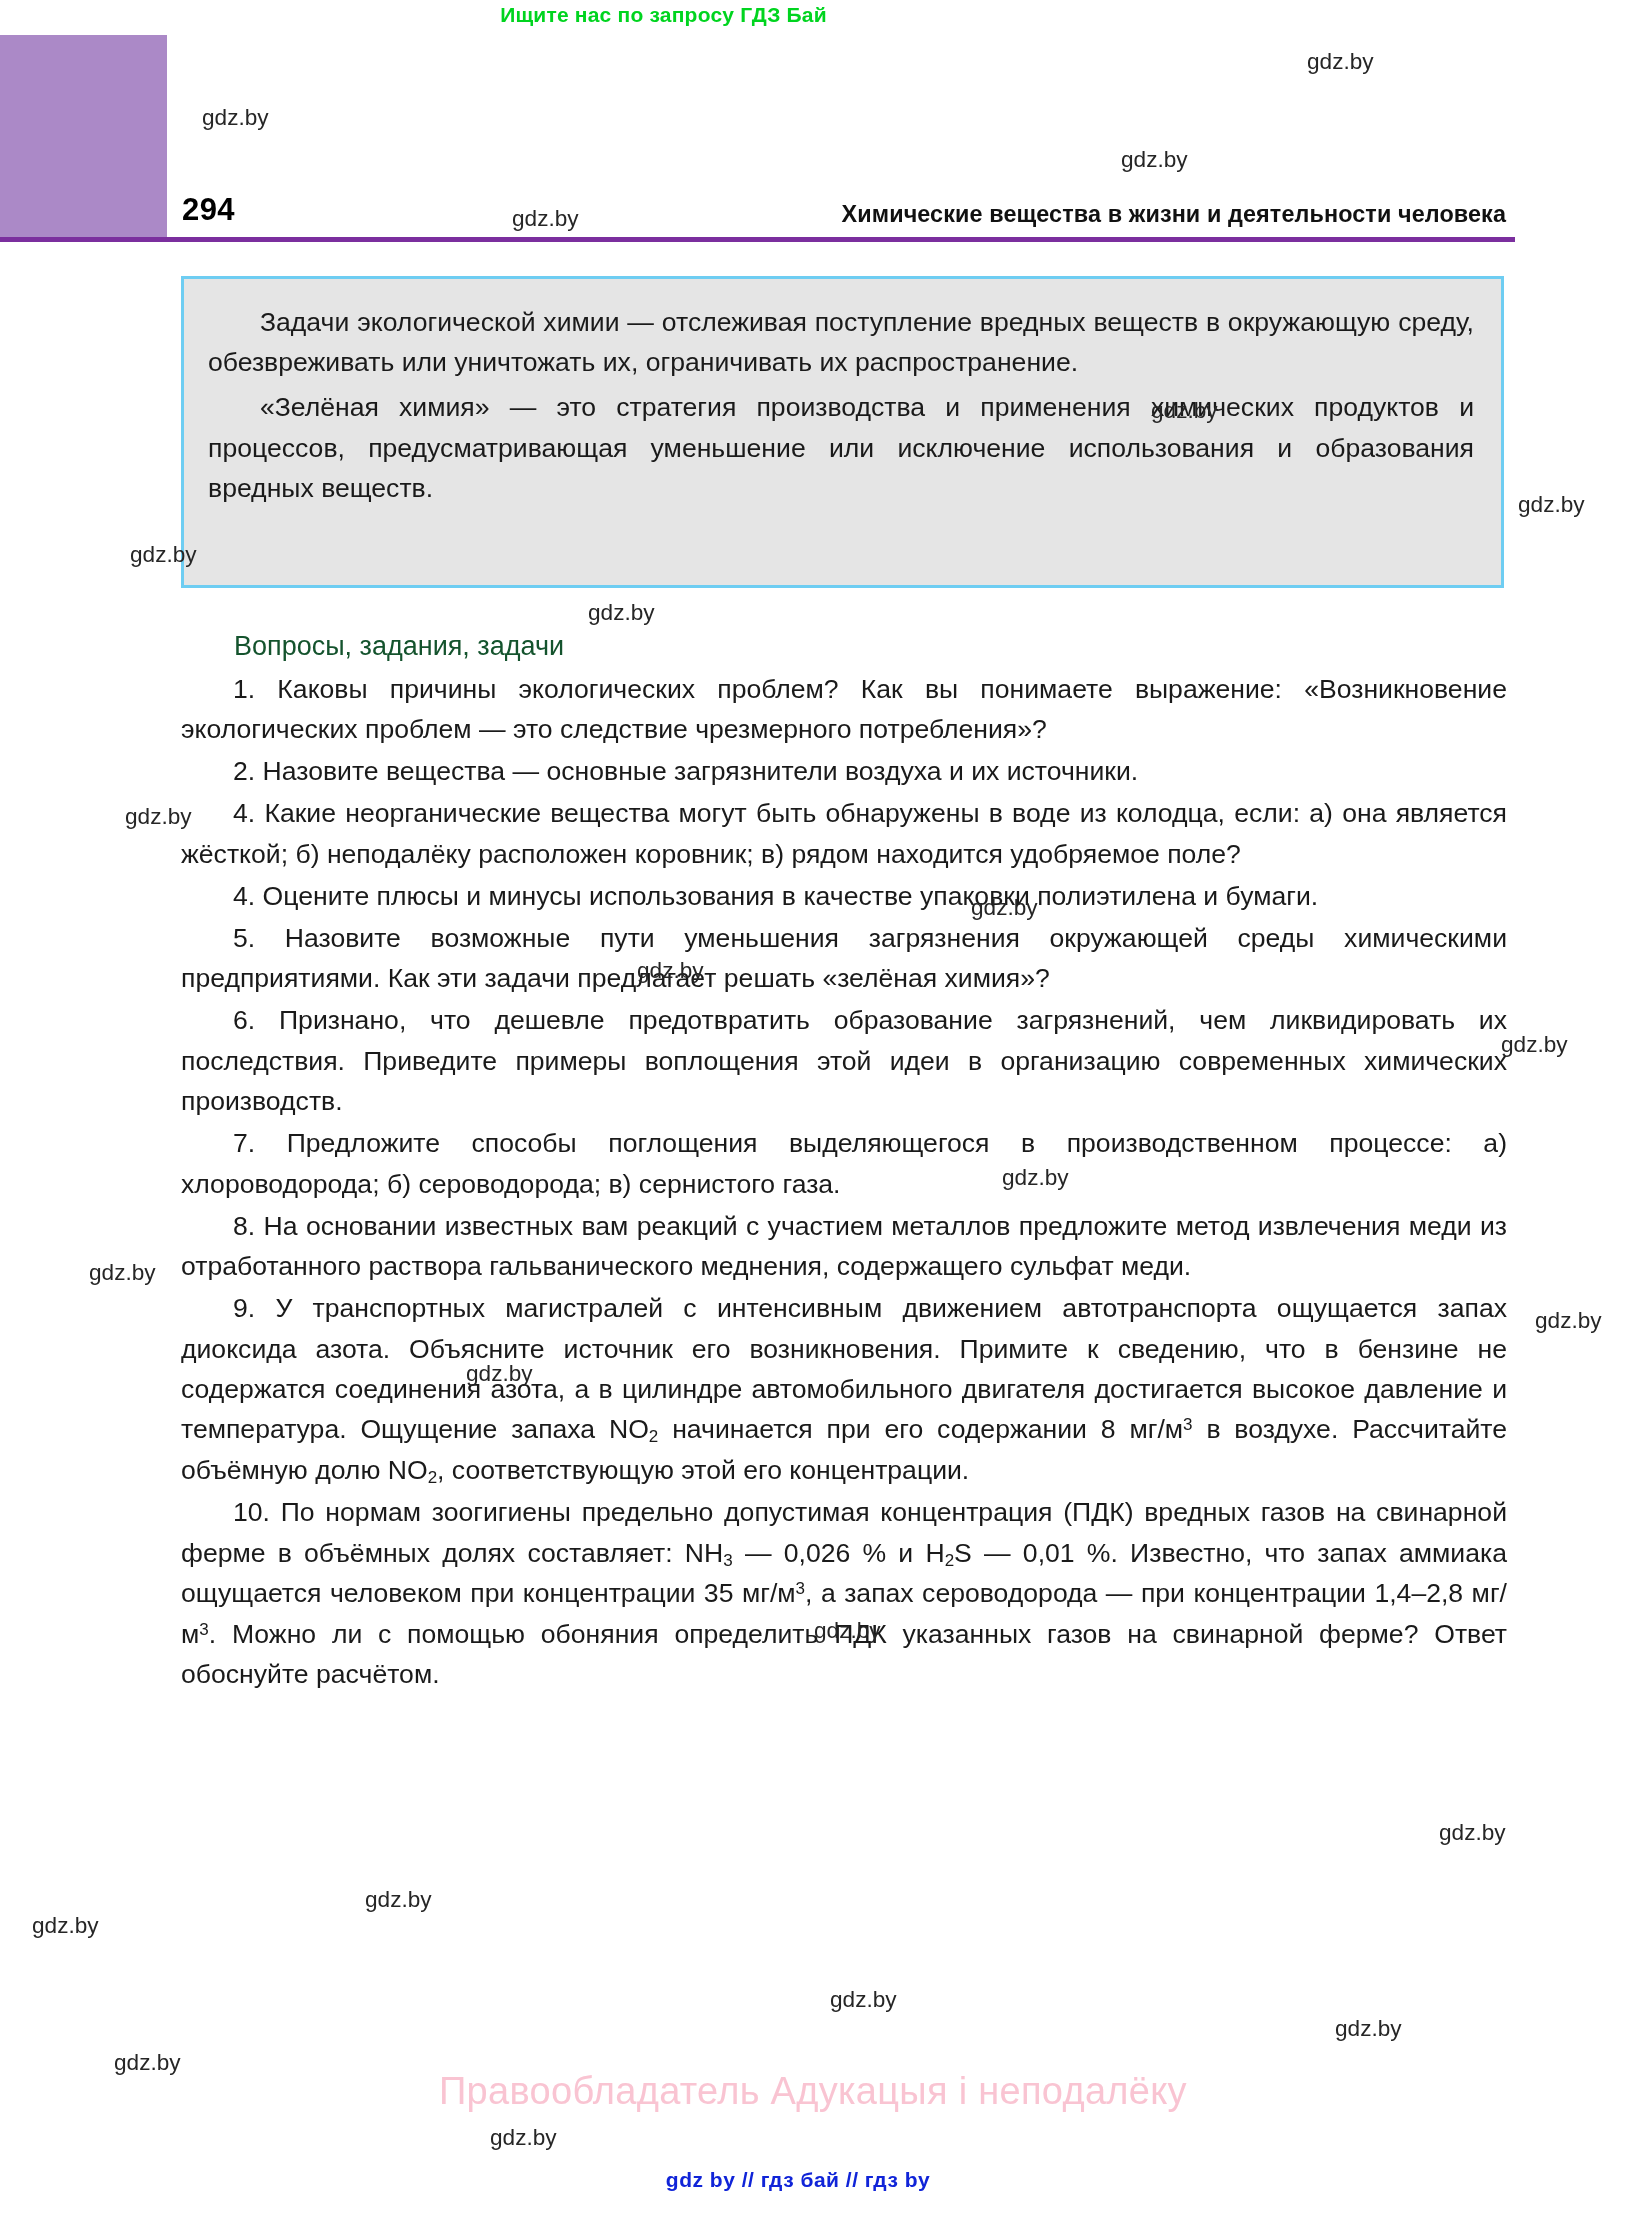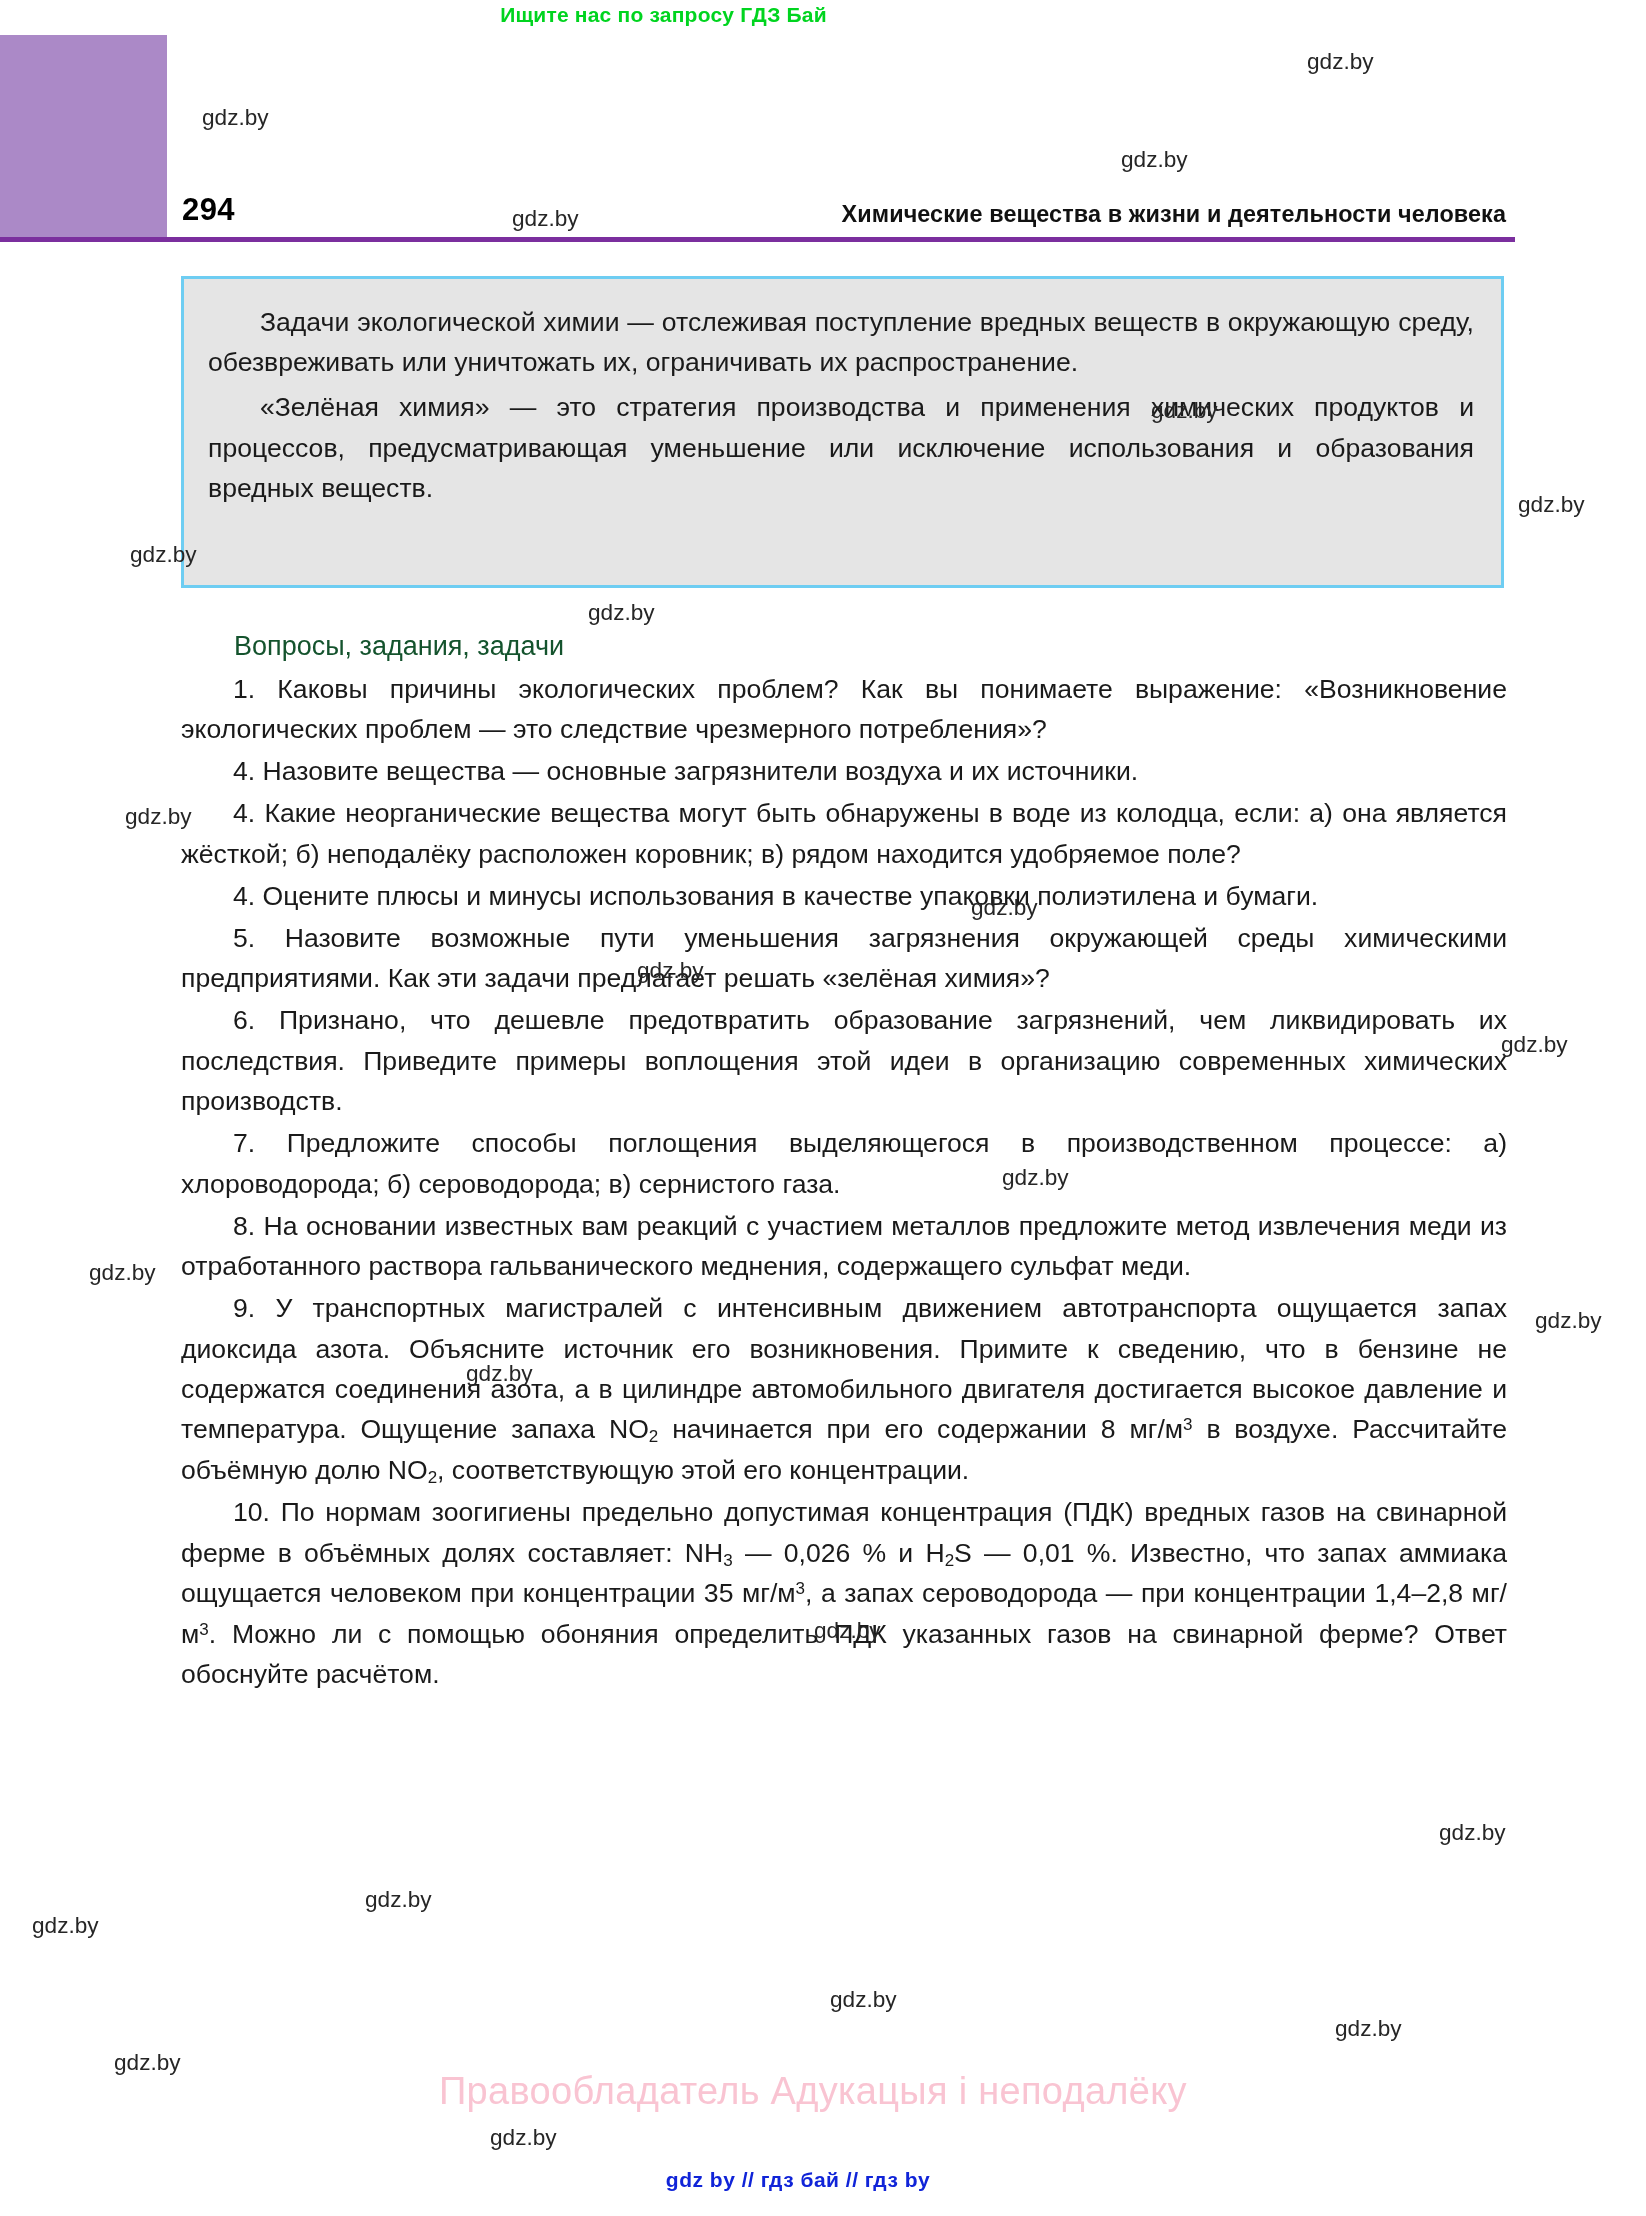--- a/index.html
+++ b/index.html
@@ -175,21 +175,21 @@
   <div class="definition-inner">
     <p>Задачи экологической химии — отслеживая поступление вредных веществ в окружающую среду, обезвреживать или уничтожать их, ограничивать их распространение.</p>
     <p>«Зелёная химия» — это стратегия производства и применения химических продуктов и процессов, предусматривающая уменьшение или исключение использования и образования вредных веществ.</p>
   </div>
 </div>
 
 <div class="questions-heading">Вопросы, задания, задачи</div>
 
 <div class="questions-body">
   <p>1. Каковы причины экологических проблем? Как вы понимаете выражение: «Возникновение экологических проблем — это следствие чрезмерного потребления»?</p>
-  <p>4. Назовите вещества — основные загрязнители воздуха и их источники.</p>
+  <p>2. Назовите вещества — основные загрязнители воздуха и их источники.</p>
   <p>4. Какие неорганические вещества могут быть обнаружены в воде из колодца, если: а) она является жёсткой; б) неподалёку расположен коровник; в) рядом находится удобряемое поле?</p>
   <p>4. Оцените плюсы и минусы использования в качестве упаковки полиэтилена и бумаги.</p>
   <p>5. Назовите возможные пути уменьшения загрязнения окружающей среды химическими предприятиями. Как эти задачи предлагает решать «зелёная химия»?</p>
   <p>6. Признано, что дешевле предотвратить образование загрязнений, чем ликвидировать их последствия. Приведите примеры воплощения этой идеи в организацию современных химических производств.</p>
   <p>7. Предложите способы поглощения выделяющегося в производственном процессе: а) хлороводорода; б) сероводорода; в) сернистого газа.</p>
   <p>8. На основании известных вам реакций с участием металлов предложите метод извлечения меди из отработанного раствора гальванического меднения, содержащего сульфат меди.</p>
   <p><span>9. У транспортных магистралей с интенсивным движением автотранспорта ощущается запах диоксида азота. Объясните источник его возникновения. Примите к сведению, что в бензине не содержатся соединения азота, а в цилиндре автомобильного двигателя достигается высокое давление и температура. Ощущение запаха NO</span><sub>2</sub><span> начинается при его содержании 8 мг/м</span><sup>3</sup><span> в воздухе. Рассчитайте объёмную долю NO</span><sub>2</sub><span>, соответствующую этой его концентрации.</span></p>
   <p><span>10. По нормам зоогигиены предельно допустимая концентрация (ПДК) вредных газов на свинарной ферме в объёмных долях составляет: NH</span><sub>3</sub><span> — 0,026 % и H</span><sub>2</sub><span>S — 0,01 %. Известно, что запах аммиака ощущается человеком при концентрации 35 мг/м</span><sup>3</sup><span>, а запах сероводорода — при концентрации 1,4–2,8 мг/м</span><sup>3</sup><span>. Можно ли с помощью обоняния определить ПДК указанных газов на свинарной ферме? Ответ обоснуйте расчётом.</span></p>
 </div>
 

